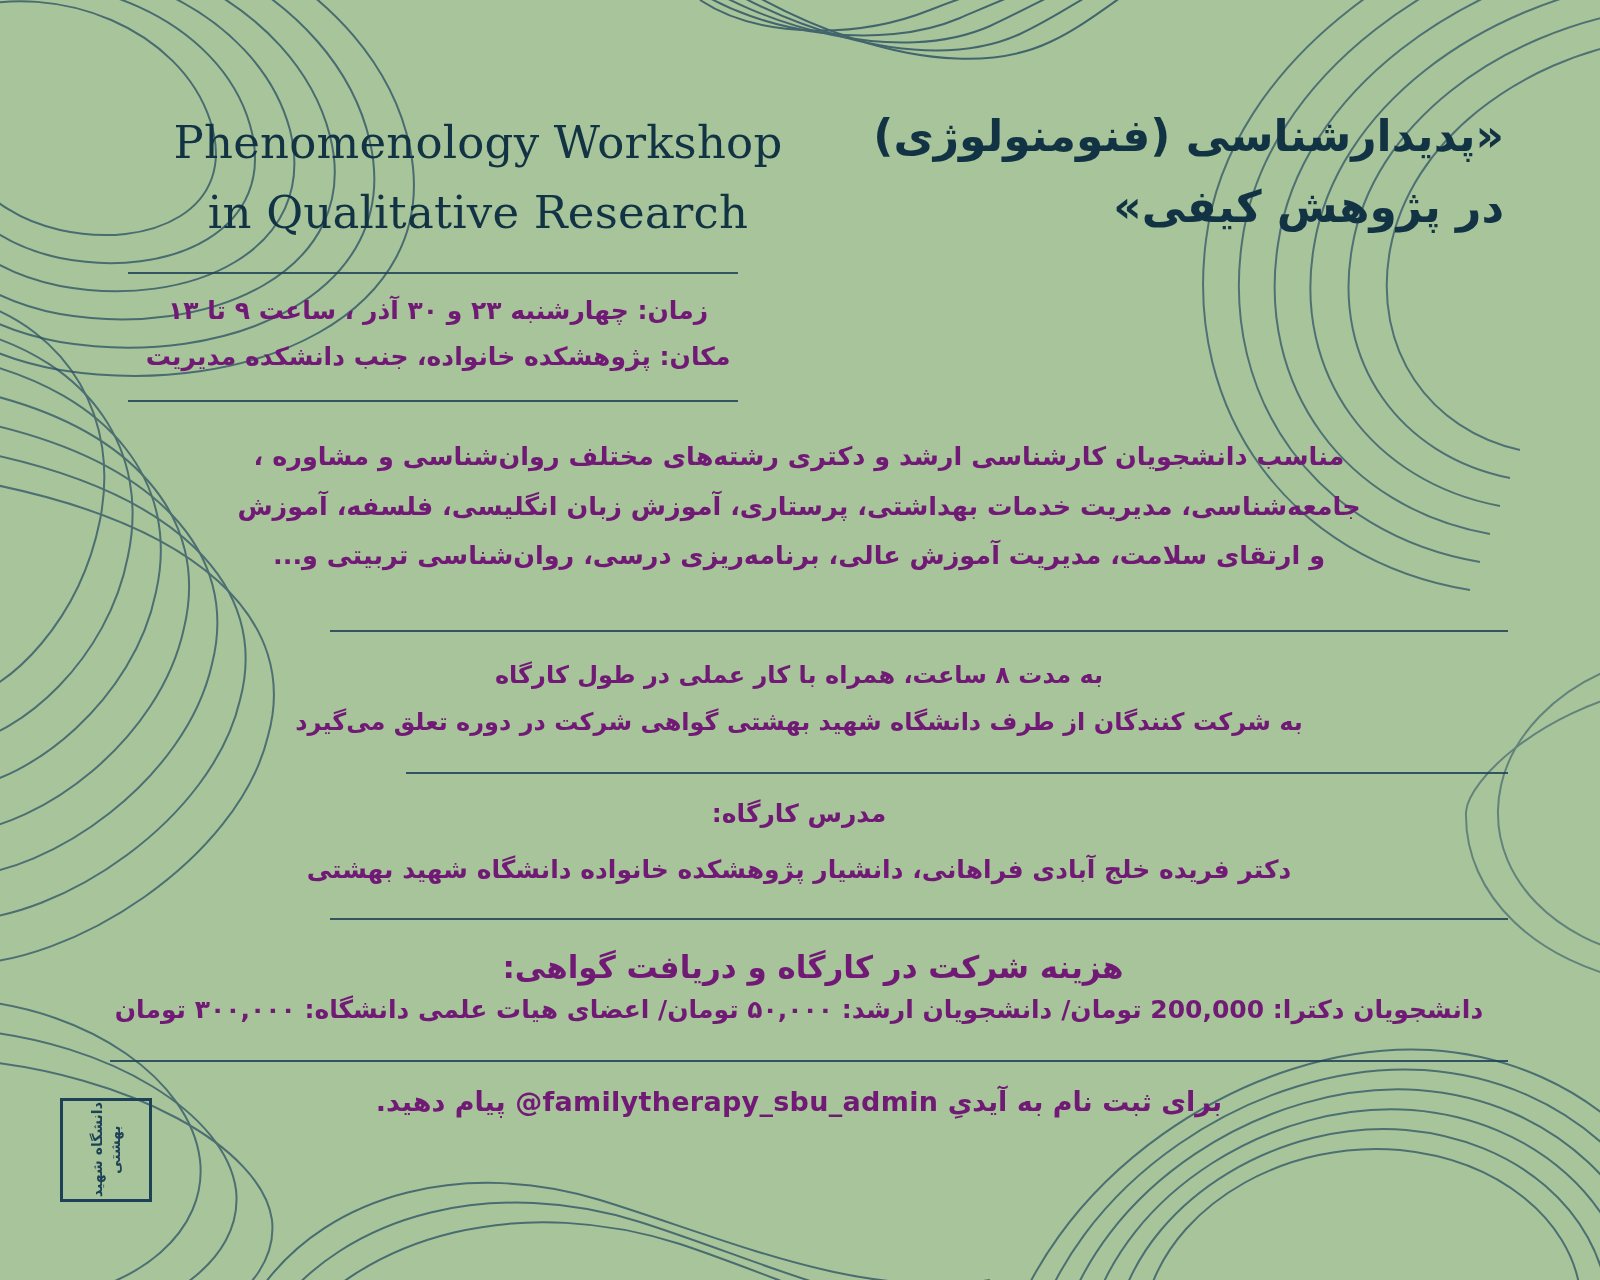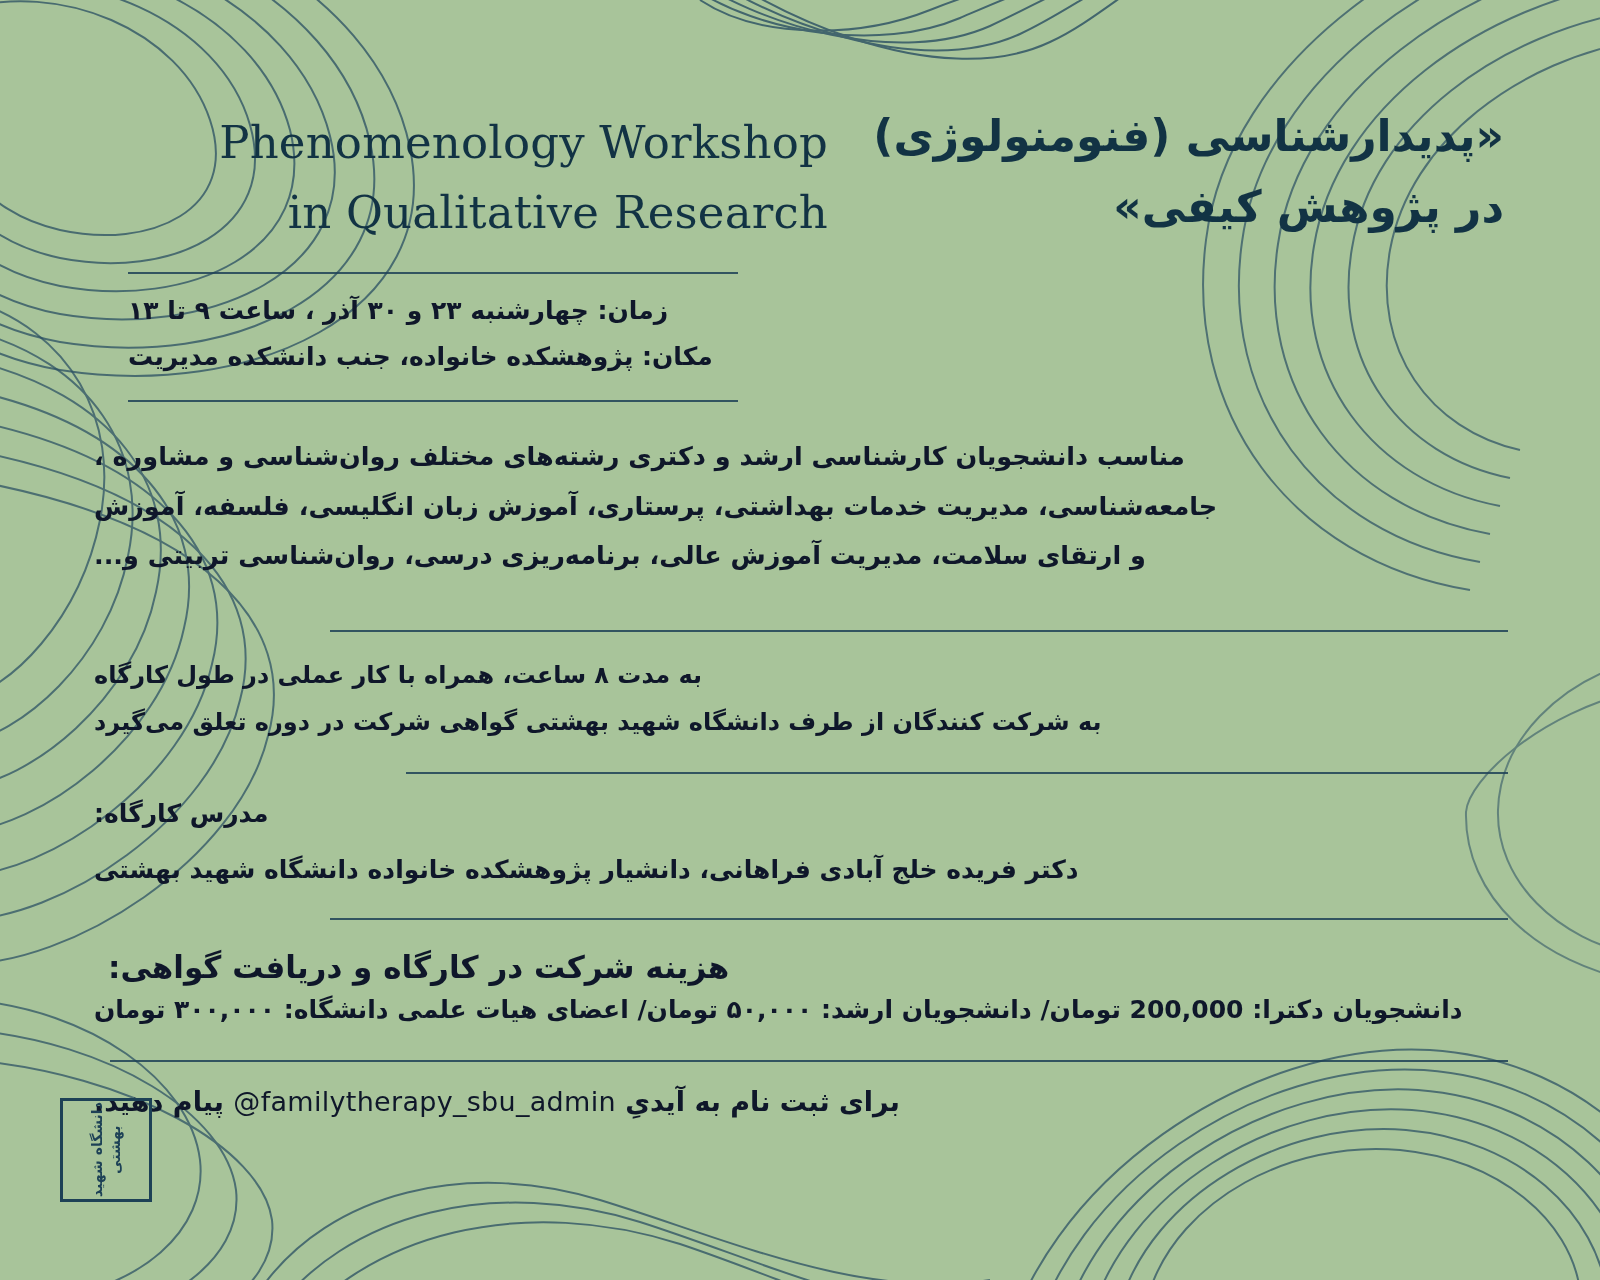--- a/index.html
+++ b/index.html
@@ -30,21 +30,21 @@
     height: 1280px;
   }
 
   
   .title-en {
     position: absolute;
     left: 128px;
     top: 108px;
     width: 700px;
     direction: ltr;
-    text-align: right;
+    text-align: center;
     font-family: "DejaVu Serif", serif;
     font-size: 45px;
     line-height: 1.55;
     color: #123344;
     letter-spacing: 0.2px;
   }
   .title-fa {
     position: absolute;
     right: 96px;
     top: 100px;
@@ -62,23 +62,23 @@
     position: absolute;
     height: 2px;
     background: #1d4156;
     opacity: 0.85;
   }
 
   
   .blk {
     position: absolute;
     direction: rtl;
-    text-align: left;
-    font-weight: bold;
-    color: #0f172a;
+    text-align: center;
+    font-weight: bold;
+    color: #701a75;
   }
   .when-where {
     left: 128px;
     top: 288px;
     width: 620px;
     font-size: 25px;
     line-height: 1.85;
   }
   .audience {
     right: 96px;
@@ -127,21 +127,21 @@
     top: 1078px;
     width: 1410px;
     font-size: 27px;
     line-height: 1.8;
   }
   .register .handle {
     direction: ltr;
     unicode-bidi: embed;
     display: inline-block;
     font-family: "DejaVu Sans", sans-serif;
-    font-weight: normal;
+    font-weight: bold;
     letter-spacing: 0.3px;
   }
 
   
   .logo {
     position: absolute;
     left: 60px;
     top: 1098px;
     width: 92px;
     height: 104px;

